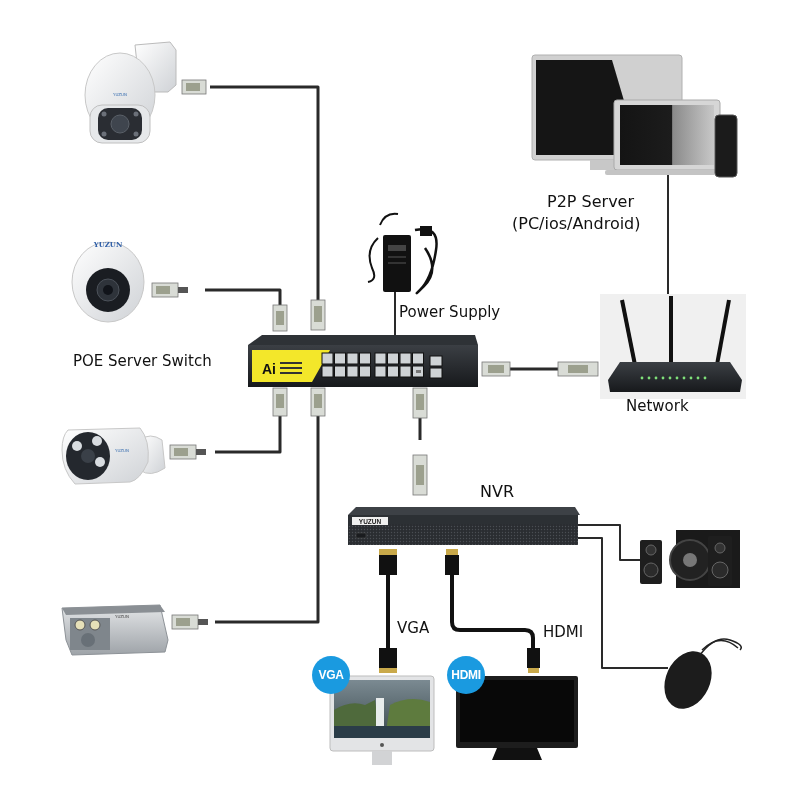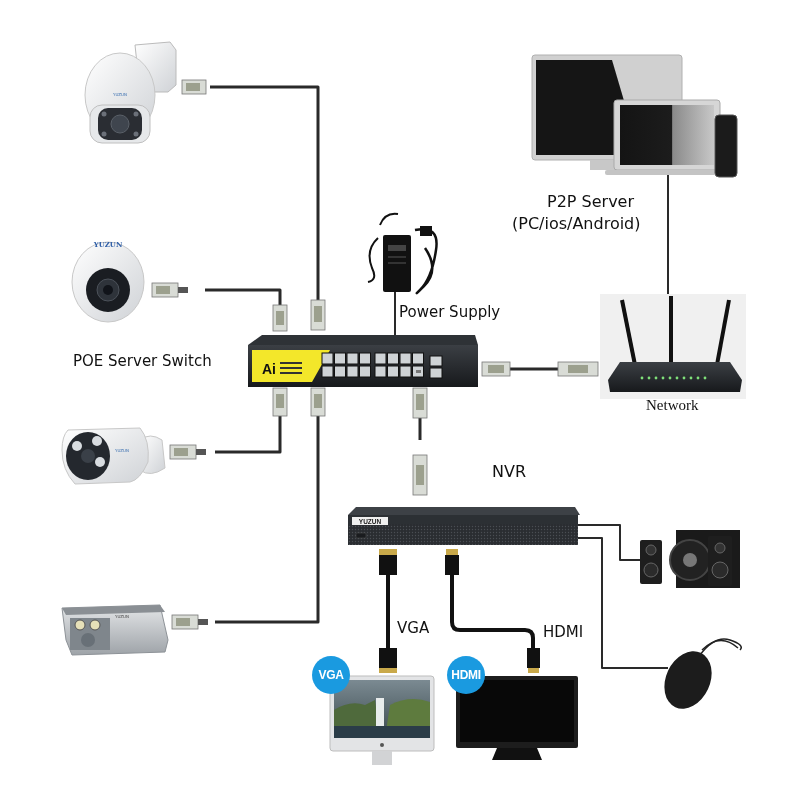--- a/index.html
+++ b/index.html
@@ -284,19 +284,19 @@
     <rect x="460" y="680" width="114" height="62" fill="#080808"></rect>
     <path d="M497,748 L537,748 L542,760 L492,760 Z" fill="#111"></path>
   </g>
 
 </svg>
 
 <div class="lbl lbl-md" style="left:73px; top:352px;">POE Server Switch</div>
 <div class="lbl lbl-md" style="left:399px; top:303px;">Power Supply</div>
 <div class="lbl lbl-lg" style="left:547px; top:192px;">P2P Server</div>
 <div class="lbl lbl-lg" style="left:512px; top:214px;">(PC/ios/Android)</div>
-<div class="lbl lbl-md" style="left:646px; top:397px;font-family:Liberation Serif, serif;">Network</div>
-<div class="lbl lbl-lg" style="left:480px; top:462px;margin-left:12px;">NVR</div>
+<div class="lbl lbl-md" style="left:626px; top:397px;">Network</div>
+<div class="lbl lbl-lg" style="left:480px; top:482px;">NVR</div>
 <div class="lbl lbl-md" style="left:397px; top:619px;">VGA</div>
 <div class="lbl lbl-md" style="left:543px; top:623px;">HDMI</div>
 
 <div class="badge" style="left:312px; top:656px;">VGA</div>
 <div class="badge" style="left:447px; top:656px;">HDMI</div>
 
 </body></html>

